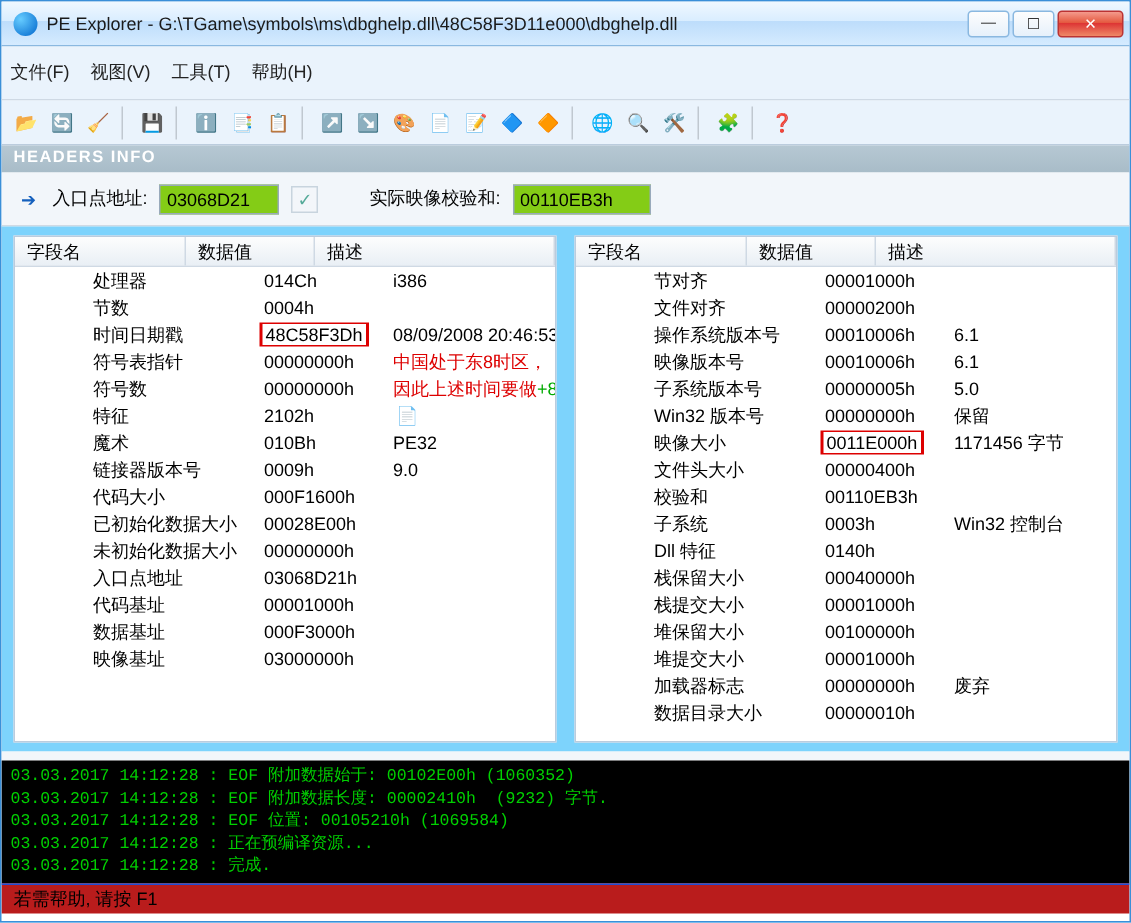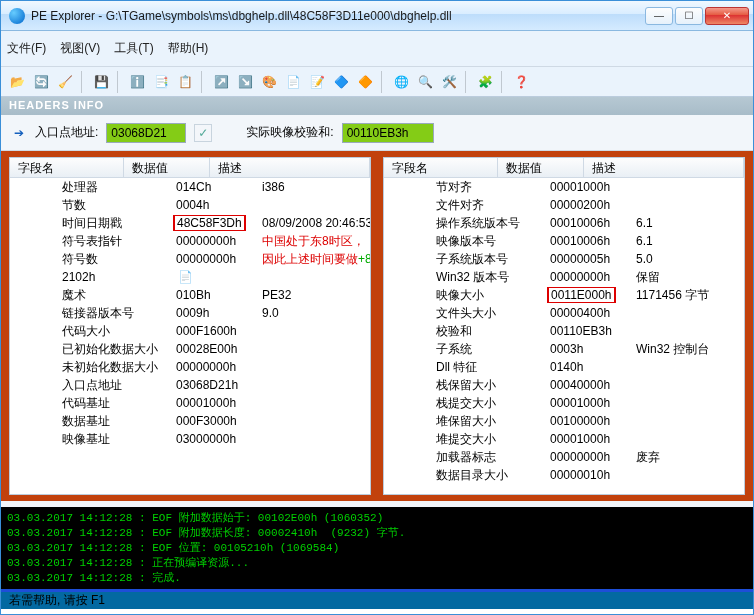--- a/index.html
+++ b/index.html
@@ -28,40 +28,40 @@
 
 
 .entrybar { height: 36px; background: #f2f6fa; display: flex; align-items: center; padding: 0 10px; gap: 8px; font-size: 12px; border-bottom: 1px solid #d0dae4; }
 .entrybar .arrow-icon { width: 16px; height: 16px; display:inline-flex; align-items:center; justify-content:center; color:#1560bd; }
 .entrybar input[type=text] { height: 20px; font-size: 12px; padding: 1px 4px; border: 1px solid #9ab; background:#84cc16; }
 .entrybar .ep-input { width: 80px; }
 .entrybar .check-icon { width:18px; height:18px; display:inline-flex; align-items:center; justify-content:center; color:#5a9; border:1px solid #c8d4de; background:#f3f6fa; }
 .entrybar .cs-input { width: 92px; }
 
 
-.panels { display: flex; height: 350px; background: #c2410c; padding: 6px 8px; gap: 12px; }
+.panels { display: flex; height: 350px; background: #7dd3fc; padding: 6px 8px; gap: 12px; }
 .panel { flex: 1; border: 1px solid #bcd; background: #fff; display: flex; flex-direction: column; overflow:hidden; }
 .panel .phead { display: flex; height: 20px; background: linear-gradient(#fdfdfd,#e9eff5); border-bottom: 1px solid #cfd9e4; font-size: 12px; }
 .panel .phead .col { padding: 2px 8px; border-right: 1px solid #cfd9e4; overflow:hidden; white-space:nowrap; }
 .col1 { width: 114px; } .col2 { width: 86px; } .col3 { flex:1; }
 .rcol1 { width: 114px; } .rcol2 { width: 86px; } .rcol3 { flex:1; }
 .panel .pbody { flex:1; overflow:auto; font-size: 12px; }
 .row { display:flex; height: 18px; align-items:center; }
 .row .cell { padding: 1px 8px; overflow:hidden; white-space:nowrap; }
 .row .cell:nth-child(1){width:114px;margin-left:44px;} .row .cell:nth-child(2){width:86px;} .row .cell:nth-child(3){flex:1;}
 .panel.right .row .cell:nth-child(1){width:114px;} .panel.right .row .cell:nth-child(2){width:86px;} .panel.right .row .cell:nth-child(3){flex:1;}
 .red-text { color: #d00; }
 .red-box { border: 2px solid #d00; padding: 0 2px; margin: 16px -3px; }
 
 
 .gap { height:6px; background:#f2f6fa; }
 .console { height: 82px; background: #000; color: #00d000; font-family: "Consolas","Courier New",monospace; font-size: 11px; padding: 4px 6px; overflow:hidden; white-space: pre; line-height: 15px; }
 
 
-.statusbar { height: 20px; background: #0369a1; border-top: 3px solid #1d4ed8; font-size: 12px; padding: 2px 8px; display:flex; align-items:center; }
+.statusbar { height: 20px; background: #b91c1c; border-top: 1px solid #1d4ed8; font-size: 12px; padding: 2px 8px; display:flex; align-items:center; }
 </style>
 </head>
 <body>
 
 <div class="titlebar">
   <div class="app-icon"></div>
   <div class="title">PE Explorer - G:\TGame\symbols\ms\dbghelp.dll\48C58F3D11e000\dbghelp.dll</div>
   <div class="winbtns">
     <div class="winbtn">—</div>
     <div class="winbtn max">☐</div>
@@ -144,20 +144,21 @@
           <div class="cell">符号表指针</div>
           <div class="cell">00000000h</div>
           <div class="cell"><span class="red-text">中国处于东8时区，</span></div>
         </div>
         <div class="row">
           <div class="cell">符号数</div>
           <div class="cell">00000000h</div>
           <div class="cell"><span class="red-text">因此上述时间要做</span><span style="color:#0a0">+8处理</span></div>
         </div>
         <div class="row">
+          <div class="cell">特征</div>
           <div class="cell">2102h</div>
           <div class="cell"><span style="margin-left: 2px;">📄</span></div>
         </div>
         <div class="row">
           <div class="cell">魔术</div>
           <div class="cell">010Bh</div>
           <div class="cell">PE32</div>
         </div>
         <div class="row">
           <div class="cell">链接器版本号</div>

